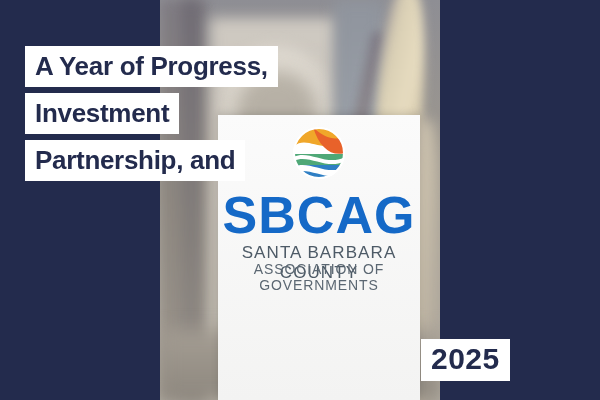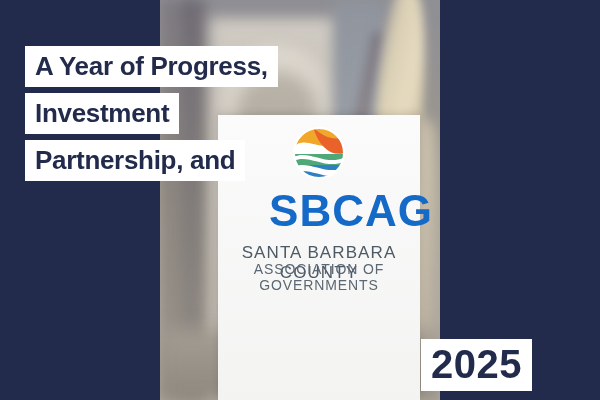--- a/index.html
+++ b/index.html
@@ -77,39 +77,39 @@
       background:#c9c9cf;transform:rotate(-16deg);border-radius:2px;}
   .sj-micball{position:absolute;left:122px;top:230px;width:6px;height:6px;background:#9fa0a6;border-radius:50%;}
 
   
   .podium{position:absolute;left:58px;top:115px;width:202px;height:285px;
       background:linear-gradient(180deg,#fbfbfb 0%,#f3f3f2 100%);
       box-shadow:0 -2px 7px rgba(0,0,0,.12);}
   .logo{position:absolute;left:50%;top:12px;transform:translateX(-50%);
       width:52px;height:52px;border-radius:50%;overflow:hidden;background:#fff;}
   .sbcag{position:absolute;left:0;top:74px;width:100%;text-align:center;
-      font-size:44px;font-weight:700;color:#1569c7;letter-spacing:1px;line-height:1;padding-left:32px;}
+      font-size:52px;font-weight:700;color:#1569c7;letter-spacing:1px;line-height:1;}
   .sub1{position:absolute;left:0;top:128px;width:100%;text-align:center;
       font-size:17px;font-weight:400;color:#4d5a66;letter-spacing:1.1px;}
   .sub2{position:absolute;left:0;top:146px;width:100%;text-align:center;
       font-size:14px;font-weight:400;color:#5b6772;letter-spacing:.9px;}
 
   
   .panel-left{position:absolute;left:0;top:0;width:160px;height:400px;background:#232b4d;}
   .panel-right{position:absolute;left:440px;top:0;width:160px;height:400px;background:#232b4d;}
 
   
   .title{position:absolute;left:25px;top:46px;}
   .tline{display:block;background:#ffffff;color:#232b4d;
       font-size:26px;font-weight:700;line-height:1;
       padding:7px 10px 8px 10px;margin-bottom:6px;width:max-content;letter-spacing:-.3px;}
 
   
   .year{position:absolute;left:421px;top:339px;background:#ffffff;color:#232b4d;
-      font-size:40px;font-weight:700;line-height:1;padding:5px 10px 7px 10px;
+      font-size:30px;font-weight:700;line-height:1;padding:5px 10px 7px 10px;
       width:max-content;letter-spacing:.5px;}
 </style>
 </head>
 <body>
 
 <div class="stage">
 
   <div class="photo">
     <div class="ph-wall-left"></div>
     <div class="ph-pillar"></div>

